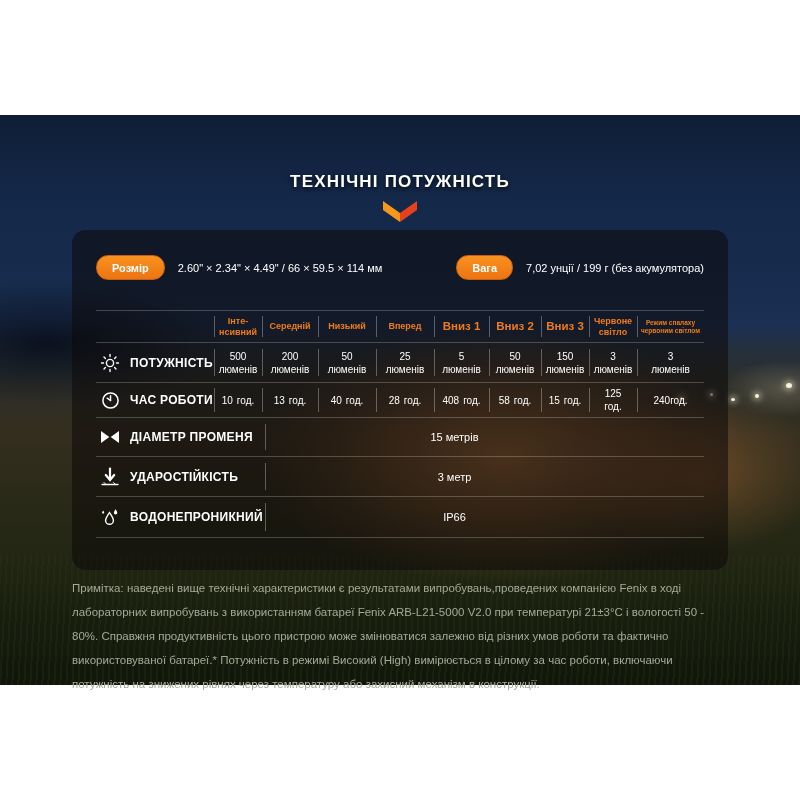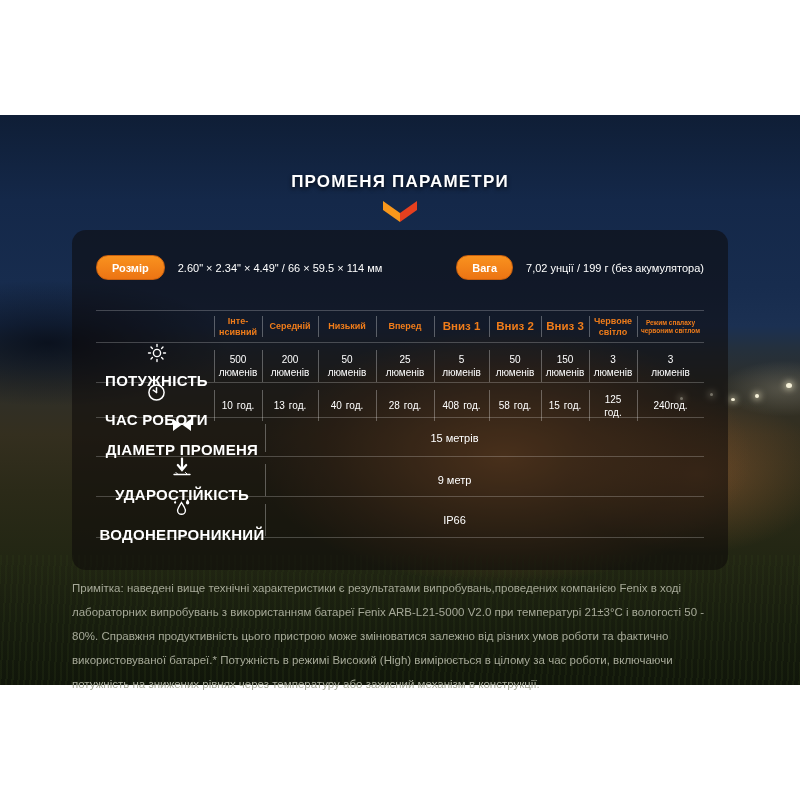--- a/index.html
+++ b/index.html
@@ -42,22 +42,22 @@
   .tr.thead{height:31px;}
   .tr.power{height:39px;}
   .tr.time{height:34px;}
   .tr.r-beam{height:38px;}
   .tr.r-impact{height:39px;}
   .tr.r-water{height:40px;}
   .cell{position:relative;height:100%;display:flex;flex-direction:column;
         align-items:center;justify-content:center;text-align:center;}
   .cell.vline::before{content:"";position:absolute;left:0;top:16%;bottom:16%;width:1px;
         background:rgba(255,255,255,0.30);}
-  .label-cell{flex-direction:column;justify-content:flex-start;gap:9px;padding-left:3px;
-        color:#ffffff;font-size:15px;font-weight:bold;letter-spacing:0.3px;text-align:left;}
+  .label-cell{flex-direction:row;justify-content:flex-start;gap:9px;padding-left:3px;
+        color:#ffffff;font-size:12px;font-weight:bold;letter-spacing:0.3px;text-align:left;}
   .label-cell .ic{display:flex;align-items:center;justify-content:center;width:22px;}
   .th{color:#ef7c1a;font-weight:bold;font-size:9px;line-height:10.5px;}
   .th.big{font-size:11.5px;}
   .th.tiny{font-size:6.5px;line-height:7.5px;}
   .val{color:#ffffff;font-size:10px;line-height:13px;}
   .time .u{margin-left:4px;}
   .time .val{flex-direction:row;}
   .time .cell:nth-child(9){flex-direction:column;text-align:right;}
   .time .cell:nth-child(10){flex-direction:row;}
   .time .cell:nth-child(9) .u,.time .cell:nth-child(10) .u{display:block;margin-left:0;}
@@ -72,21 +72,21 @@
 <div class="screen">
 
   <div class="photo">
     <span class="light" style="left:786px;top:268px;width:6px;height:5px;"></span>
     <span class="light" style="left:755px;top:279px;width:4px;height:4px;"></span>
     <span class="light" style="left:731px;top:283px;width:4px;height:3px;"></span>
     <span class="light" style="left:710px;top:278px;width:3px;height:3px;"></span>
     <span class="light" style="left:680px;top:282px;width:3px;height:3px;"></span>
   </div>
 
-  <div class="title">ПРОМЕНЯ ПАРАМЕТРИ</div>
+  <div class="title">ТЕХНІЧНІ ПОТУЖНІСТЬ</div>
 
   <svg class="chevron" viewBox="0 0 40 26">
     <polygon points="3,2 20,14 20,23 3,11" fill="#f8971b"></polygon>
     <polygon points="37,2 20,14 20,23 37,11" fill="#e6401f"></polygon>
   </svg>
 
   <div class="panel">
 
     <div class="size-row">
       <div class="pair">
@@ -237,21 +237,21 @@
             <svg width="20" height="20" viewBox="0 0 20 20" fill="none" stroke="#ffffff" stroke-linecap="round">
               <line x1="10" y1="1.5" x2="10" y2="11" stroke-width="2.2"></line>
               <polyline points="5.8,8 10,13 14.2,8" stroke-width="2.2" fill="none"></polyline>
               <line x1="2" y1="17.5" x2="18" y2="17.5" stroke-width="1.4"></line>
               <line x1="4" y1="15.5" x2="6" y2="17.5" stroke-width="1"></line>
               <line x1="13.5" y1="15.5" x2="15.5" y2="17.5" stroke-width="1"></line>
             </svg>
           </span>
           <span>УДАРОСТІЙКІСТЬ</span>
         </div>
-        <div class="cell vline mval">9 метр</div>
+        <div class="cell vline mval">3 метр</div>
       </div>
 
       <div class="tr merged r-water">
         <div class="cell label-cell">
           <span class="ic">
             <svg width="20" height="20" viewBox="0 0 20 20">
               <path d="M9.5 5.5 C11.8 9.2 13.4 11.2 13.4 13.4 A3.9 3.9 0 0 1 5.6 13.4 C5.6 11.2 7.2 9.2 9.5 5.5 Z" fill="none" stroke="#ffffff" stroke-width="1.4"></path>
               <path d="M15.6 2.2 C16.6 3.8 17.3 4.7 17.3 5.7 A1.7 1.7 0 0 1 13.9 5.7 C13.9 4.7 14.6 3.8 15.6 2.2 Z" fill="#ffffff"></path>
               <path d="M3.2 3.4 C3.8 4.4 4.2 5 4.2 5.6 A1.1 1.1 0 0 1 2 5.6 C2 5 2.5 4.4 3.2 3.4 Z" fill="#ffffff"></path>
             </svg>

